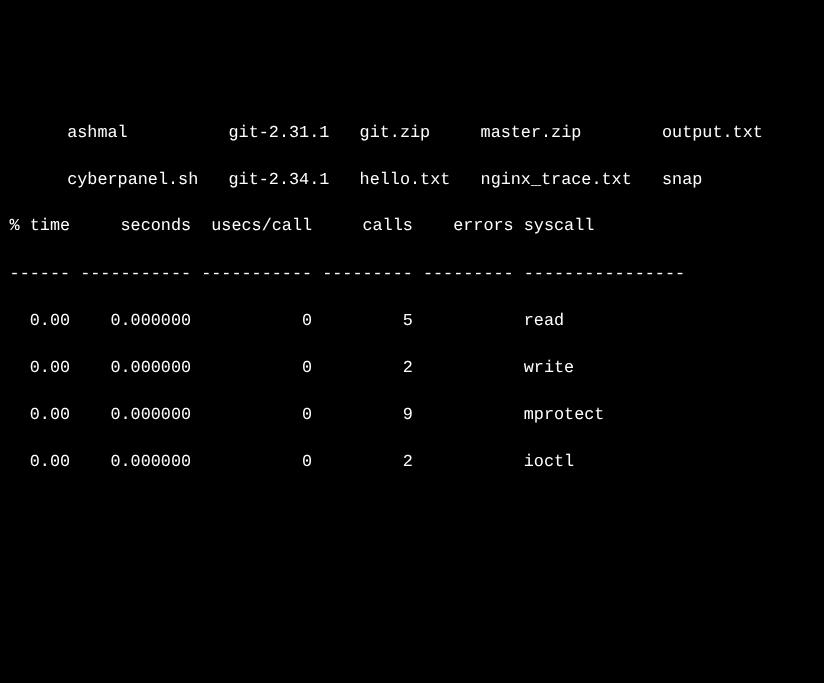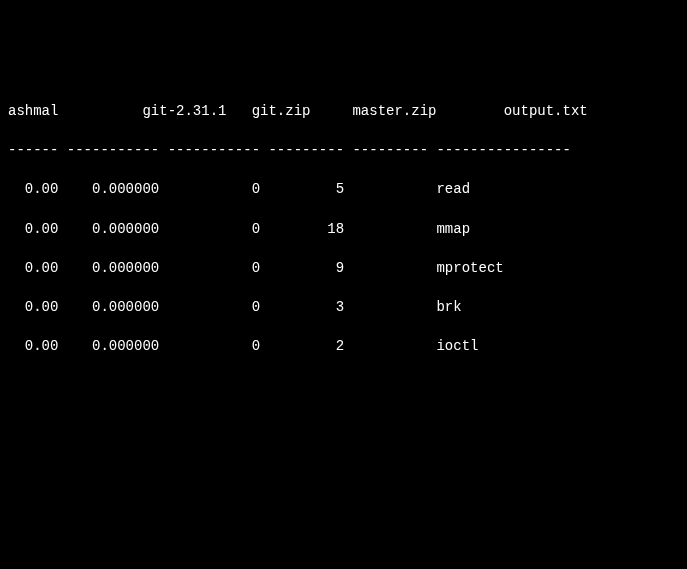--- a/index.html
+++ b/index.html
@@ -18,43 +18,45 @@
       width: 687px;
     }
     .terminal {
       background-color: #000000;
     }
     .prompt-line {
       display: inline;
     }
     .ls-output {
       display: block;
+      margin-left: 48px;
     }
     .strace-header {
       display: block;
     }
     .divider {
       display: block;
     }
     .data-row {
       display: block;
     }
   </style>
 </head>
 <body>
 
 
 
 <div class="terminal">
 <span class="ls-output">ashmal          git-2.31.1   git.zip     master.zip        output.txt</span>
+<span class="ls-output">cyberpanel.sh   git-2.34.1   hello.txt   nginx_trace.txt   snap</span>
+<span class="strace-header">% time     seconds  usecs/call     calls    errors syscall</span>
 <span class="divider">------ ----------- ----------- --------- --------- ----------------</span>
 <span class="data-row">  0.00    0.000000           0         5           read</span>
-<span class="data-row">  0.00    0.000000           0        18           mmap</span>
+<span class="data-row">  0.00    0.000000           0         2           write</span>
 <span class="data-row">  0.00    0.000000           0         9           mprotect</span>
-<span class="data-row">  0.00    0.000000           0         3           brk</span>
 <span class="data-row">  0.00    0.000000           0         2           ioctl</span>
 
 
 
 
 
 
 
 
 

